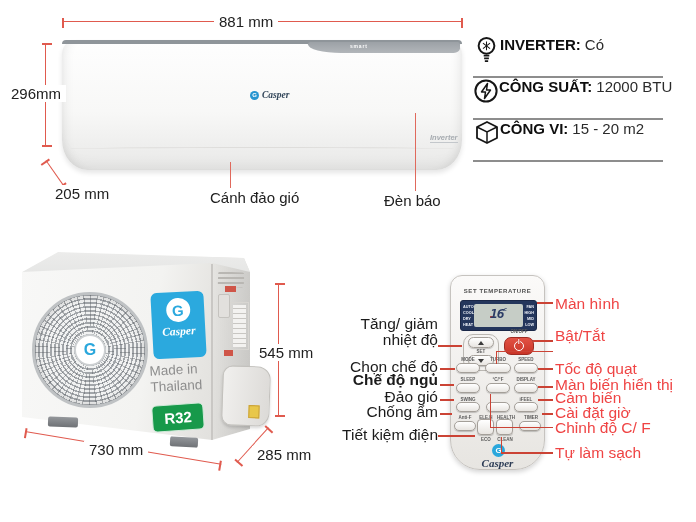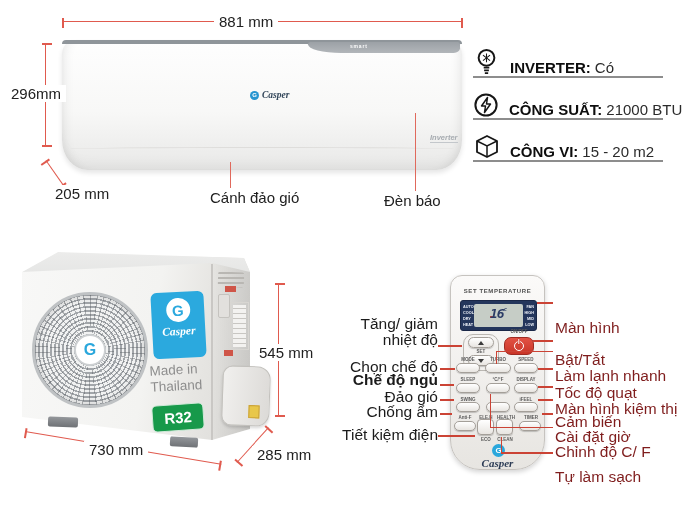--- a/index.html
+++ b/index.html
@@ -32,21 +32,21 @@
   .logo-dot::before{content:"G";}
   .indoor-logo b{font-family:"Liberation Serif",serif;font-style:italic;font-size:9.5px;color:#32465a;}
   .display-box{position:absolute;left:324px;top:39px;width:66px;height:33px;border:1.6px dashed #e0584c;border-radius:2px;}
   .display-box span{display:block;text-align:right;padding-right:9px;line-height:31px;
     font-family:"DejaVu Sans Mono",monospace;font-style:italic;font-weight:bold;font-size:15px;color:#d3d6d8;}
   .inverter-mark{position:absolute;left:368px;top:93px;font-size:7.5px;font-style:italic;font-weight:bold;color:#a6abb0;border-bottom:1px solid #c3c7cb;}
   .indoor-seam{position:absolute;left:8px;top:107px;width:384px;height:3px;border-top:1.6px solid #dedddb;border-radius:100%;}
 
   
   .specs{position:absolute;left:473px;top:36px;width:190px;}
-  .spec-row{display:flex;align-items:flex-end;gap:10px;height:40px;border-bottom:2px solid #8d8d8d;}
+  .spec-row{display:flex;align-items:flex-start;gap:0;height:40px;border-bottom:2px solid #8d8d8d;}
   .spec-icon{width:27px;display:flex;justify-content:center;}
   .spec-text{font-size:15px;white-space:nowrap;}
   .spec-text b{color:#0e0e0e;}
   .spec-text span{color:#2b2b2b;margin-left:4px;}
 
   
   .outdoor{position:absolute;left:20px;top:252px;width:250px;height:220px;}
   .out-body{position:absolute;left:0;top:0;width:230px;height:200px;
     background:linear-gradient(100deg,#f8f8f7 0%,#f3f3f1 55%,#e7e6e3 74%,#dad9d6 100%);
     clip-path:polygon(2px 20px,38px 0px,224px 6px,230px 20px,230px 177px,192px 188px,2px 165px);}
@@ -116,21 +116,21 @@
   .pwr-icon::after{content:'';position:absolute;left:50%;top:-3px;transform:translateX(-50%);width:1.4px;height:5px;background:#fff;box-shadow:0 0 0 .6px #c93528;}
   .r-logo-dot{position:absolute;left:41px;top:168px;width:13px;height:13px;border-radius:50%;background:#2aa7dc;color:#fff;
     font-size:8px;font-weight:bold;display:flex;align-items:center;justify-content:center;}
   .r-logo-dot::before{content:"G";}
   .r-logo-text{position:absolute;left:0;top:181px;width:100%;text-align:center;
     font-family:"Liberation Serif",serif;font-style:italic;font-weight:bold;font-size:11px;color:#2c3c55;}
 
   
   .cline{position:absolute;background:#cb4335;}
   .co-left{position:absolute;font-size:15.5px;color:#1b1b1b;white-space:nowrap;text-align:right;}
-  .co-right{position:absolute;font-size:15.5px;color:#7f1d1d;white-space:nowrap;margin-top:24px;}
+  .co-right{position:absolute;font-size:15.5px;color:#ef4444;white-space:nowrap;}
   .ic-svg{stroke:#161616;fill:none;}
 </style>
 </head>
 <body>
 
 <div id="stage">
 
   <div class="dline-h" style="left:62px;top:21px;width:401px;"></div>
   <span class="dtext" style="left:214px;top:13px;">881 mm</span>
 
@@ -173,21 +173,21 @@
       </span>
     </div>
     <div class="spec-row">
       <span class="spec-icon">
         <svg width="26" height="26" viewBox="0 0 26 26" class="ic-svg">
           <circle cx="13" cy="13" r="10.6" stroke-width="2"></circle>
           <path d="M14.5 5.5 L8.5 14 h4 L11.5 20.5 L17.5 12 h-4 Z" stroke-width="1.5" stroke-linejoin="round"></path>
         </svg>
       </span>
       <span class="spec-text">
-        <b>CÔNG SUẤT:</b><span>21000 BTU</span>
+        <b>CÔNG SUẤT:</b><span>12000 BTU</span>
       </span>
     </div>
     <div class="spec-row">
       <span class="spec-icon">
         <svg width="24" height="26" viewBox="0 0 24 26" class="ic-svg">
           <path d="M12 2 L22 7 V18 L12 23 L2 18 V7 Z" stroke-width="1.8" stroke-linejoin="round"></path>
           <path d="M2 7 L12 12 L22 7 M12 12 V23" stroke-width="1.5"></path>
         </svg>
       </span>
       <span class="spec-text">
@@ -330,21 +330,20 @@
   <div class="co-left" style="right:258px;top:315px;">Tăng/ giảm</div>
   <div class="co-left" style="right:258px;top:331px;">nhiệt độ</div>
   <div class="co-left" style="right:258px;top:358px;">Chọn chế độ</div>
   <div class="co-left" style="right:258px;top:371px;font-weight:bold;">Chế độ ngủ</div>
   <div class="co-left" style="right:258px;top:388px;">Đảo gió</div>
   <div class="co-left" style="right:258px;top:403px;">Chống ẩm</div>
   <div class="co-left" style="right:258px;top:426px;">Tiết kiệm điện</div>
 
   <div class="co-right" style="left:555px;top:295px;">Màn hình</div>
   <div class="co-right" style="left:555px;top:327px;">Bật/Tắt</div>
-  <div class="co-right" style="left:555px;top:343px;">Làm lạnh nhanh</div>
   <div class="co-right" style="left:555px;top:360px;">Tốc độ quạt</div>
-  <div class="co-right" style="left:555px;top:376px;">Màn hình kiệm thị</div>
+  <div class="co-right" style="left:555px;top:376px;">Màn biến hiển thị</div>
   <div class="co-right" style="left:555px;top:389px;">Cảm biến</div>
   <div class="co-right" style="left:555px;top:404px;">Cài đặt giờ</div>
   <div class="co-right" style="left:555px;top:419px;">Chỉnh độ C/ F</div>
   <div class="co-right" style="left:555px;top:444px;">Tự làm sạch</div>
 
 </div>
 
 </body></html>

